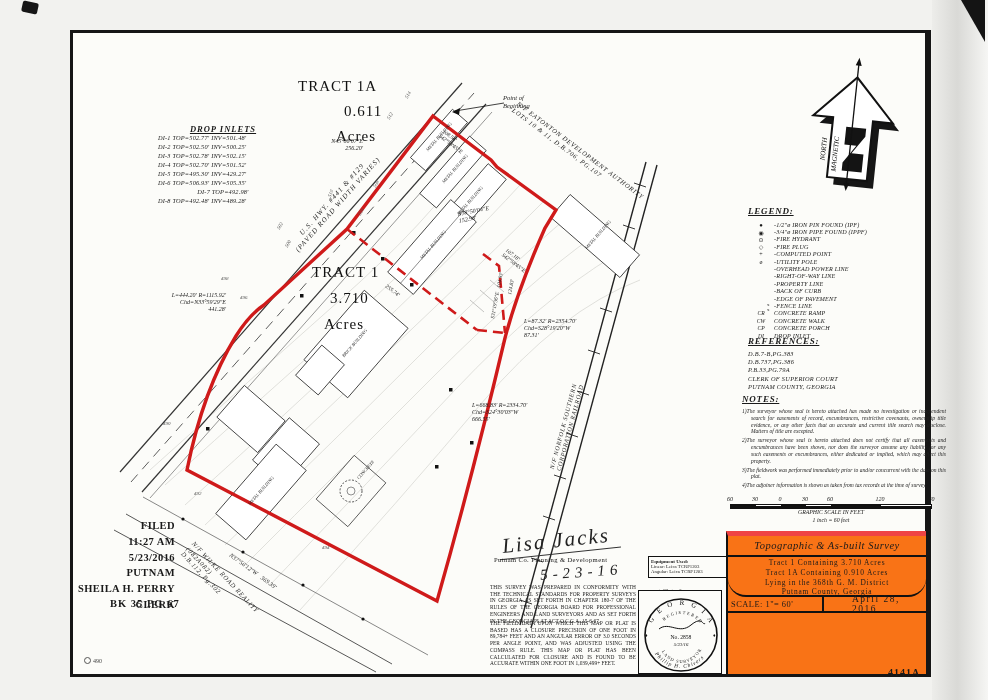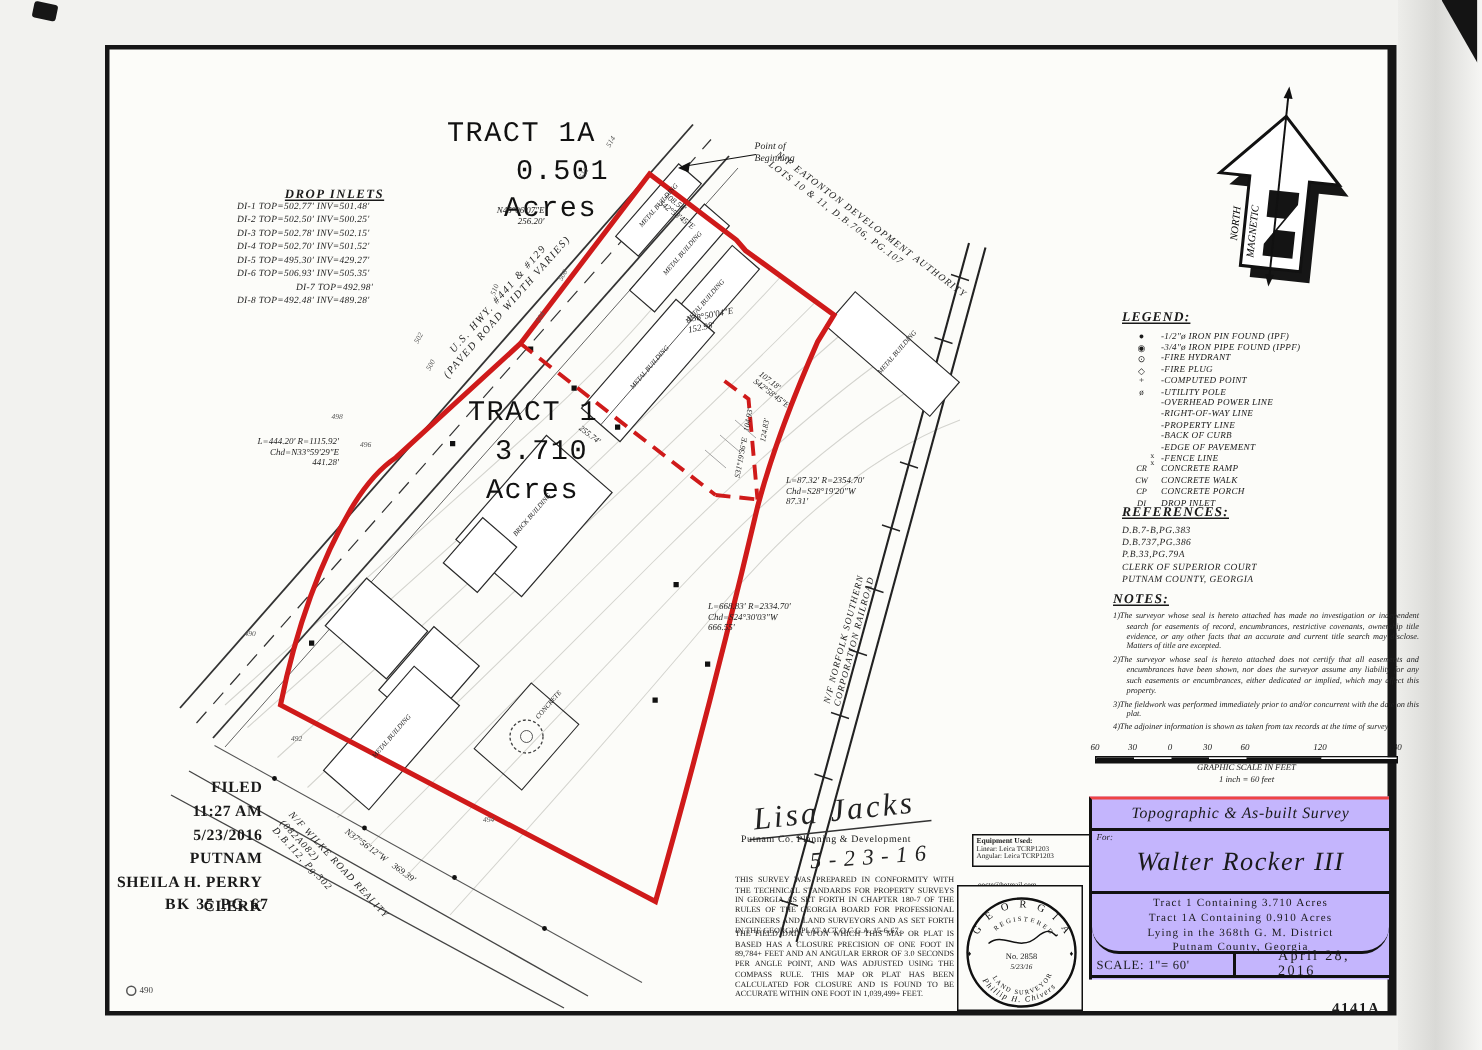--- a/index.html
+++ b/index.html
@@ -24,22 +24,22 @@
   
   .frame { left:70px; top:30px; width:861px; height:647px;
     border:3px solid #161616; border-right-width:6px; background:#fcfcf9; }
 
   .map-svg { left:0; top:0; width:988px; height:700px; z-index:1; pointer-events:none; }
 
   
   .ml { position:absolute; transform-origin:0 0; font-style:italic;
     font-family:"Liberation Serif",serif; color:#1f1f1f; white-space:nowrap;
     line-height:1.18; z-index:2; }
-  .tract { position:absolute; font-family:Liberation Mono, monospace; color:#111;
-    font-size:19px; letter-spacing:1px; z-index:2; white-space:nowrap; }
+  .tract { position:absolute; font-family:Liberation Serif, serif; color:#111;
+    font-size:15px; letter-spacing:1px; z-index:2; white-space:nowrap; }
 
   
   .di-table { left:158px; top:108px; width:130px; z-index:2;margin-top:16px; }
   .di-title { font-weight:bold; font-style:italic; font-size:8.5px;
     text-decoration:underline; text-align:center; letter-spacing:1px; }
   .di-row { font-style:italic; font-size:6.3px; line-height:1.42; letter-spacing:.2px; }
   .di-row.center { text-align:center; }
 
   
   .hd { font-weight:bold; font-style:italic; font-size:9px;
@@ -101,22 +101,22 @@
     padding:1.5px 2px; background:#fcfcf9; }
   .equip .t { font-size:5px; font-weight:bold; }
   .equip .l { font-size:4.8px; line-height:1.25; }
   .equip-mail { left:652px; top:588px; z-index:3; font-size:4.8px; }
 
   
   .sealbox { left:638px; top:590px; width:84px; height:84px; border:1.5px solid #111;
     z-index:3; background:#fcfcf9; }
 
   
-  .tb { left:726px; top:531px; width:200px; height:122px; z-index:3;
-    border-left:2px solid #111; border-top:2px solid #ef4444; background:#c4b5fd; }
+  .tb { left:726px; top:531px; width:200px; height:143px; z-index:3;
+    border-left:2px solid #111; border-top:5px solid #ef4444; background:#f97316; }
   .tb-r1 { height:21px; border-bottom:2px solid #111; display:flex;
     align-items:center; justify-content:center; font-style:italic; font-size:10.5px;
     letter-spacing:.5px; }
   .tb-r2 { height:42px; border-bottom:2px solid #111; position:relative;
     display:flex; align-items:center; justify-content:center; }
   .tb-for { position:absolute; left:3px; top:2px; font-size:6px; font-style:italic; }
   .tb-client { font-style:italic; font-size:17.5px; letter-spacing:1px; }
   .tb-r3 { height:40px; border-bottom:2px solid #111; text-align:center;
     font-size:7.4px; line-height:1.32; letter-spacing:.8px; padding-top:1px;border-radius:18px; }
   .tb-r4 { height:16px; border-bottom:2px solid #111; display:flex; }
@@ -254,21 +254,21 @@
     <polygon points="52,72 72,72 72,80 60,98 72,98 72,116 52,116 52,108 64,90 52,90" fill="#141414"></polygon>
     <line x1="58" y1="6" x2="58" y2="132" stroke="#111" stroke-width="1.3"></line>
     <polygon points="58,2 55,10 61,10" fill="#111"></polygon>
     <polygon points="58,136 55,128 61,128" fill="#111"></polygon>
     <text x="0" y="0" transform="translate(46,118) rotate(-90)" font-size="7" font-style="italic" font-family="Liberation Serif, serif">MAGNETIC</text>
     <text x="0" y="0" transform="translate(34,108) rotate(-90)" font-size="7" font-style="italic" font-family="Liberation Serif, serif">NORTH</text>
   </g>
 </svg>
 
 <div class="tract" style="left:298px;top:78px;">TRACT 1A</div>
-<div class="tract" style="left:344px;top:103px;">0.501</div>
+<div class="tract" style="left:344px;top:103px;">0.611</div>
 <div class="tract" style="left:336px;top:128px;">Acres</div>
 
 <div class="tract" style="left:312px;top:264px;">TRACT 1</div>
 <div class="tract" style="left:330px;top:290px;">3.710</div>
 <div class="tract" style="left:324px;top:316px;">Acres</div>
 
 <div class="ml" style="left:503px;top:94px;font-size:6.5px;">
   <div>Point of</div>
   <div>Beginning</div>
 </div>
@@ -541,24 +541,20 @@
     <text font-size="5.4" font-style="italic" font-family="Liberation Serif, serif" fill="#111" letter-spacing="1">
       <textPath href="#arcName" startOffset="18%">Phillip H. Chivers</textPath>
     </text>
     <text x="6" y="46" font-size="5" fill="#111">♦</text>
     <text x="74" y="46" font-size="5" fill="#111">♦</text>
   </svg>
 </div>
 
 <div class="abs tb">
   <div class="tb-r1">Topographic &amp; As-built Survey</div>
-  <div class="tb-r2">
-    <span class="tb-for">For:</span>
-    <span class="tb-client">Walter Rocker III</span>
-  </div>
   <div class="tb-r3">
     <div>Tract 1 Containing 3.710 Acres</div>
     <div>Tract 1A Containing 0.910 Acres</div>
     <div>Lying in the 368th G. M. District</div>
     <div>Putnam County, Georgia</div>
   </div>
   <div class="tb-r4">
     <div class="tb-scale">SCALE: 1"= 60'</div>
     <div class="tb-date">April 28, 2016</div>
   </div>

